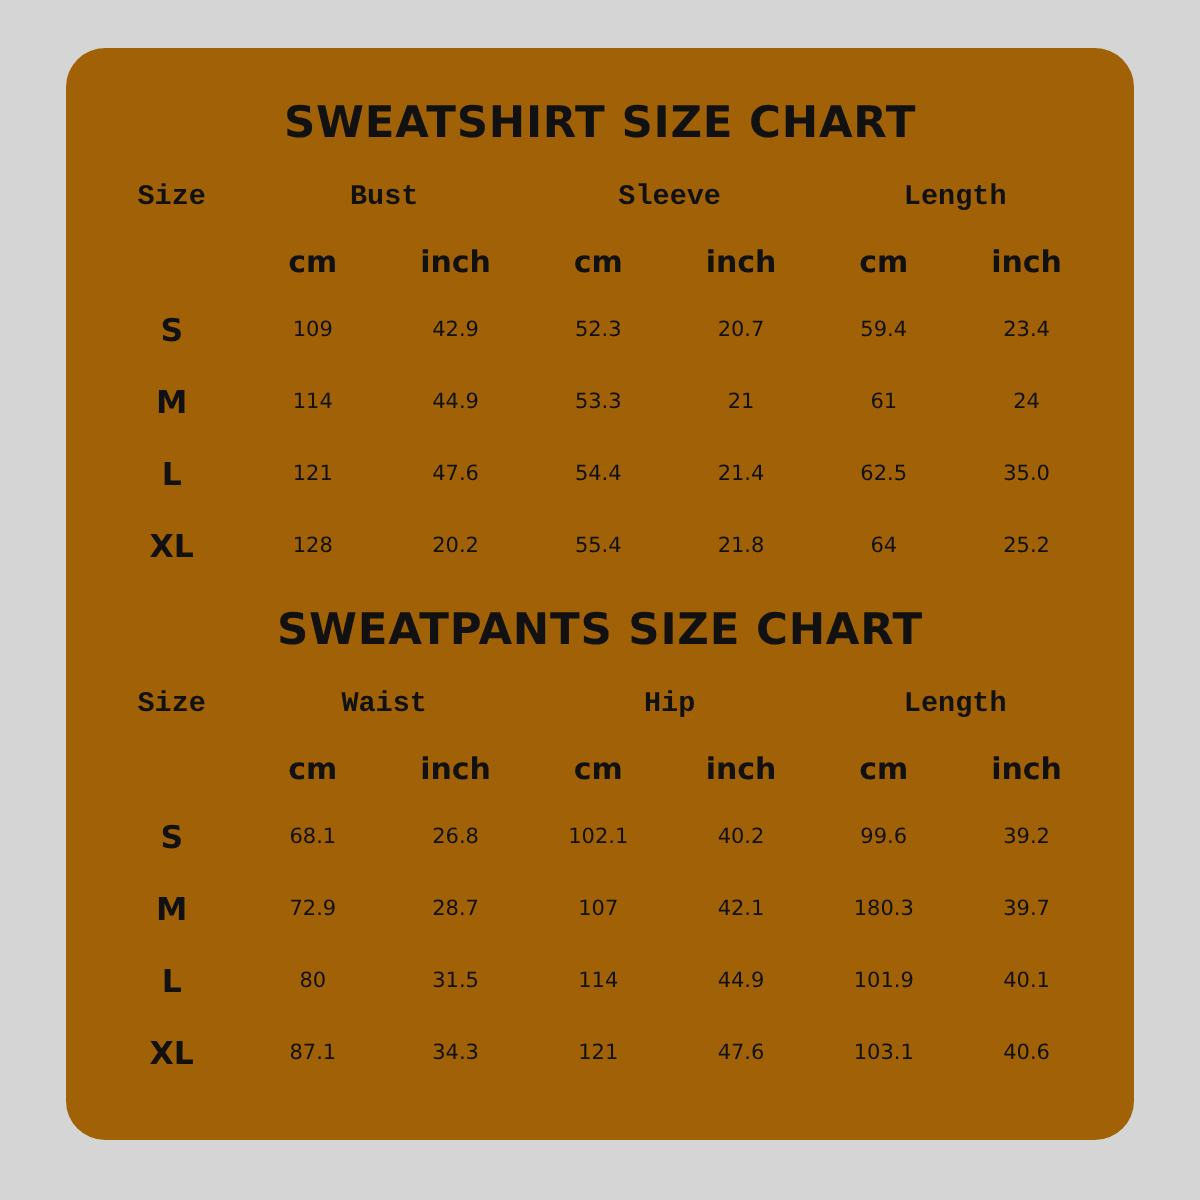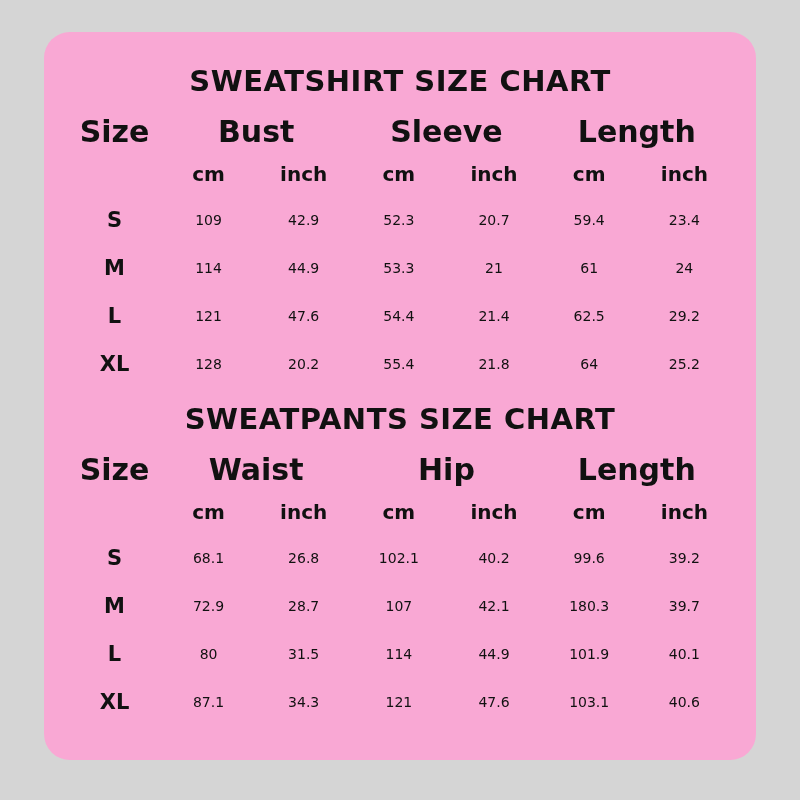--- a/index.html
+++ b/index.html
@@ -12,21 +12,21 @@
     background: #d5d5d5;
     font-family: "DejaVu Sans", sans-serif;
     overflow: hidden;
   }
   .card {
     position: absolute;
     left: 44px;
     top: 32px;
     width: 712px;
     height: 728px;
-    background: #f9a8d4;
+    background: #a16207;
     border-radius: 26px;
     box-sizing: border-box;
     padding: 26px 24px 20px 24px;
   }
   .chart-title {
     text-align: center;
     font-size: 29px;
     font-weight: bold;
     color: #111;
     letter-spacing: 0.5px;
@@ -40,24 +40,25 @@
     border-collapse: collapse;
     table-layout: fixed;
   }
   table.size-table th,
   table.size-table td {
     text-align: center;
     color: #111;
     padding: 0;
   }
   .grp-head th {
-    font-size: 30px;
+    font-size: 19px;
     font-weight: bold;
     height: 42px;
     vertical-align: middle;
+    font-family: Liberation Mono, monospace;
   }
   .unit-head th {
     font-size: 20px;
     font-weight: bold;
     height: 44px;
     vertical-align: middle;
   }
   tbody tr td {
     font-size: 14px;
     height: 48px;
@@ -123,21 +124,21 @@
         <td>61</td>
         <td>24</td>
       </tr>
       <tr>
         <td class="size-cell">L</td>
         <td>121</td>
         <td>47.6</td>
         <td>54.4</td>
         <td>21.4</td>
         <td>62.5</td>
-        <td>29.2</td>
+        <td>35.0</td>
       </tr>
       <tr>
         <td class="size-cell">XL</td>
         <td>128</td>
         <td>20.2</td>
         <td>55.4</td>
         <td>21.8</td>
         <td>64</td>
         <td>25.2</td>
       </tr>

